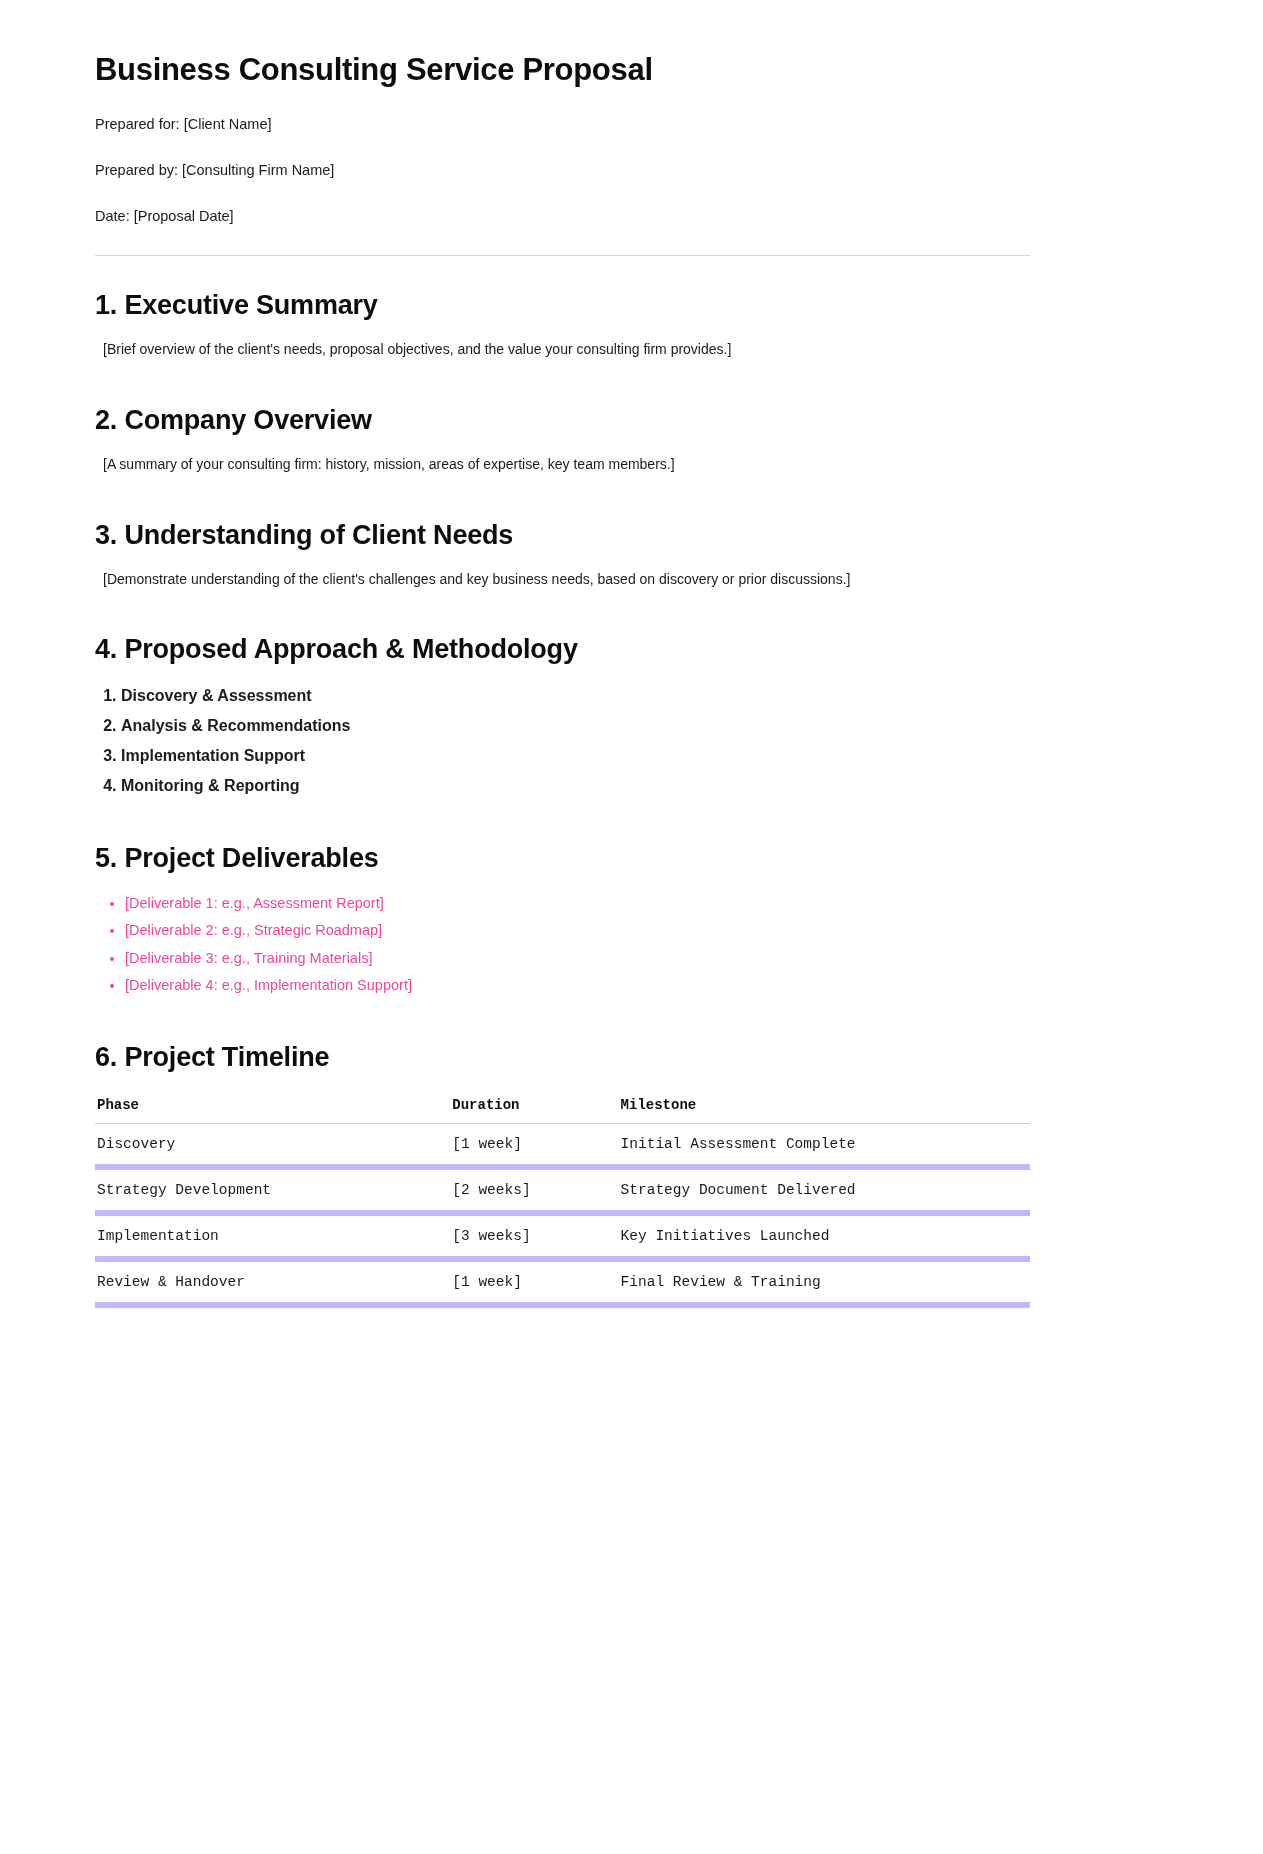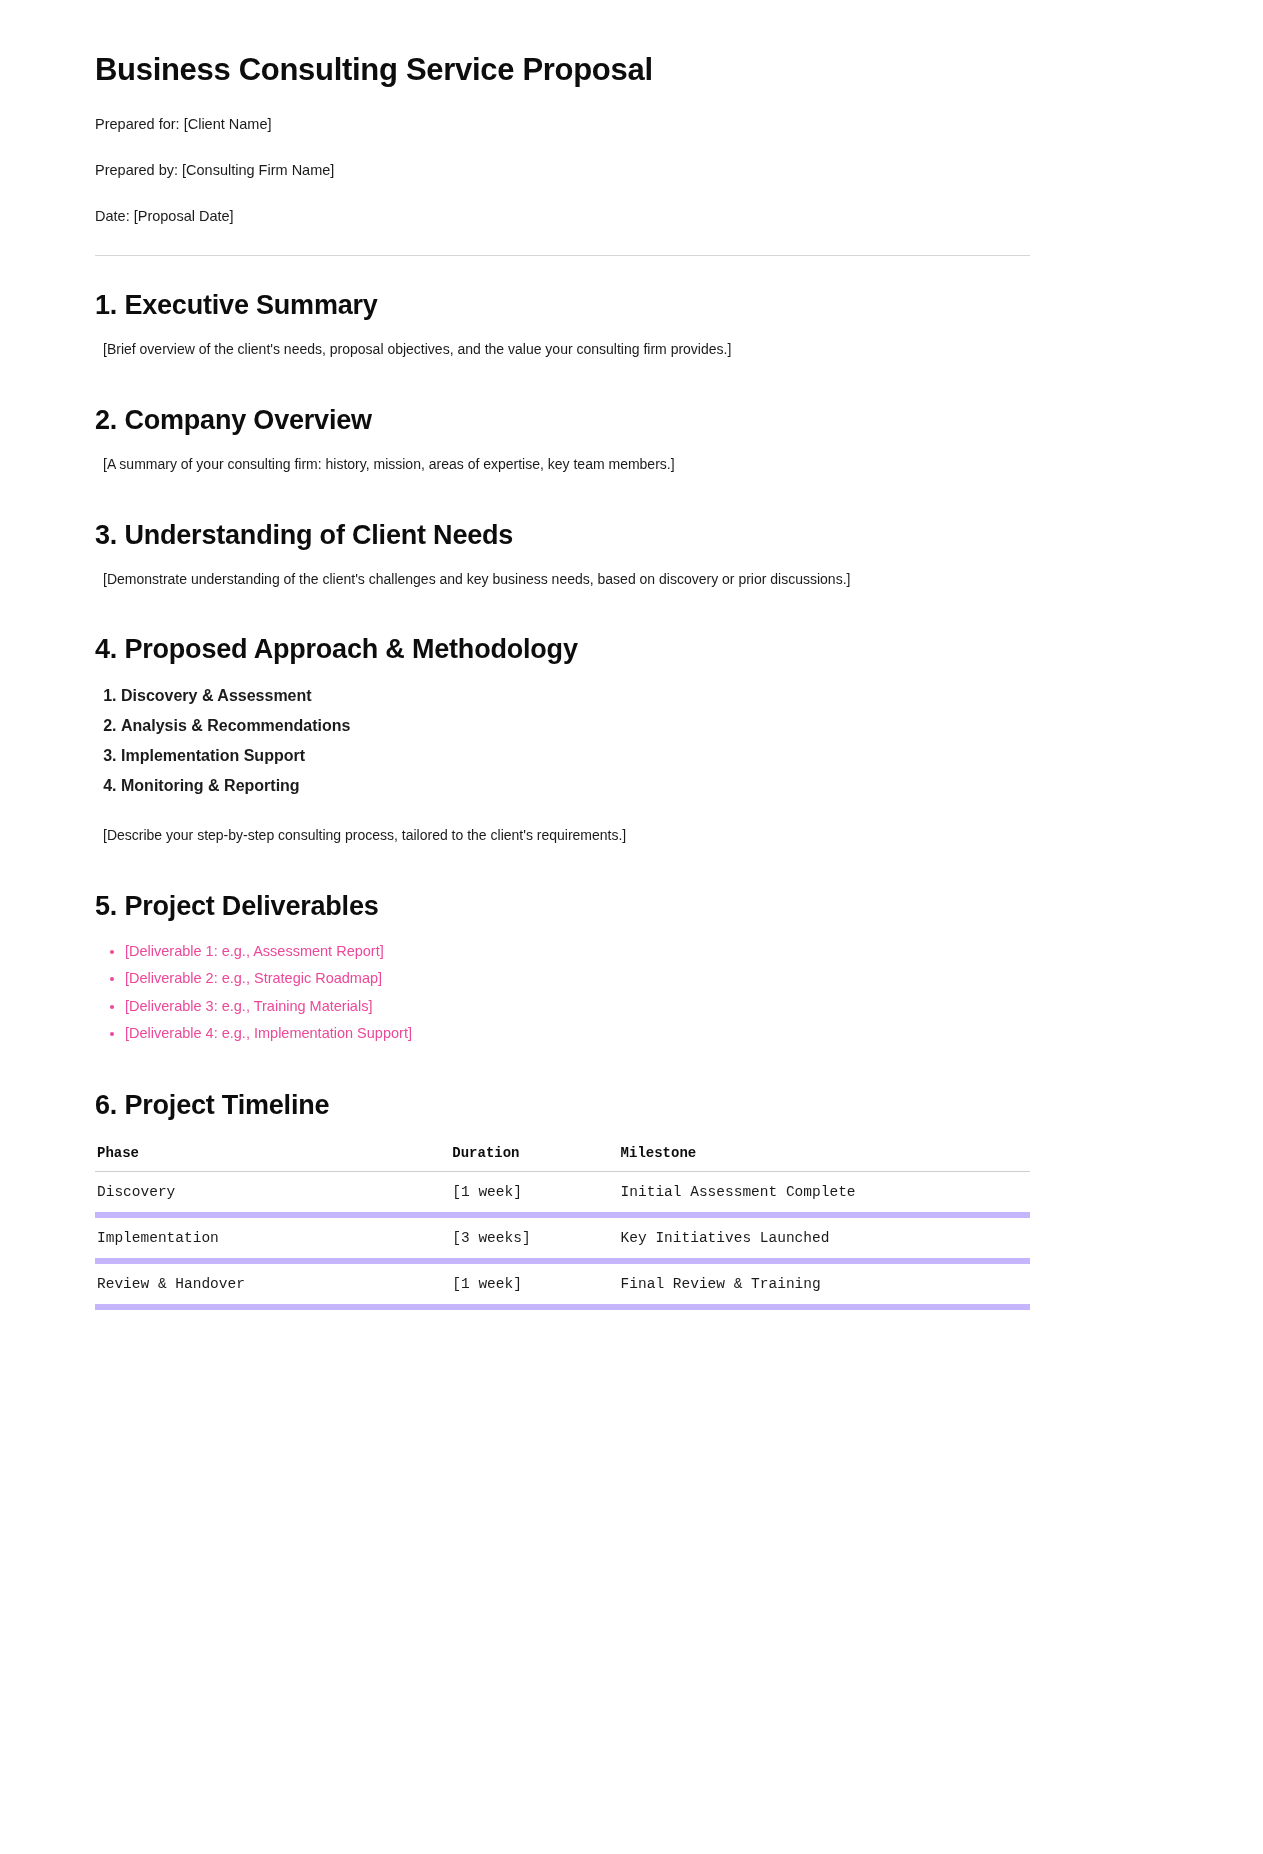--- a/index.html
+++ b/index.html
@@ -129,21 +129,20 @@
   </div>
 
   <div class="section">
     <h2 class="section-heading">4. Proposed Approach &amp; Methodology</h2>
     <ol class="numbered">
       <li>Discovery &amp; Assessment</li>
       <li>Analysis &amp; Recommendations</li>
       <li>Implementation Support</li>
       <li>Monitoring &amp; Reporting</li>
     </ol>
-    <p class="body-text after-list">[Describe your step-by-step consulting process, tailored to the client's requirements.]</p>
   </div>
 
   <div class="section">
     <h2 class="section-heading">5. Project Deliverables</h2>
     <ul class="bulleted">
       <li>[Deliverable 1: e.g., Assessment Report]</li>
       <li>[Deliverable 2: e.g., Strategic Roadmap]</li>
       <li>[Deliverable 3: e.g., Training Materials]</li>
       <li>[Deliverable 4: e.g., Implementation Support]</li>
     </ul>
@@ -164,20 +163,25 @@
           <th>Milestone</th>
         </tr>
       </thead>
       <tbody>
         <tr>
           <td>Discovery</td>
           <td>[1 week]</td>
           <td>Initial Assessment Complete</td>
         </tr>
         <tr>
+          <td>Strategy Development</td>
+          <td>[2 weeks]</td>
+          <td>Strategy Document Delivered</td>
+        </tr>
+        <tr>
           <td>Implementation</td>
           <td>[3 weeks]</td>
           <td>Key Initiatives Launched</td>
         </tr>
         <tr>
           <td>Review &amp; Handover</td>
           <td>[1 week]</td>
           <td>Final Review &amp; Training</td>
         </tr>
       </tbody>

